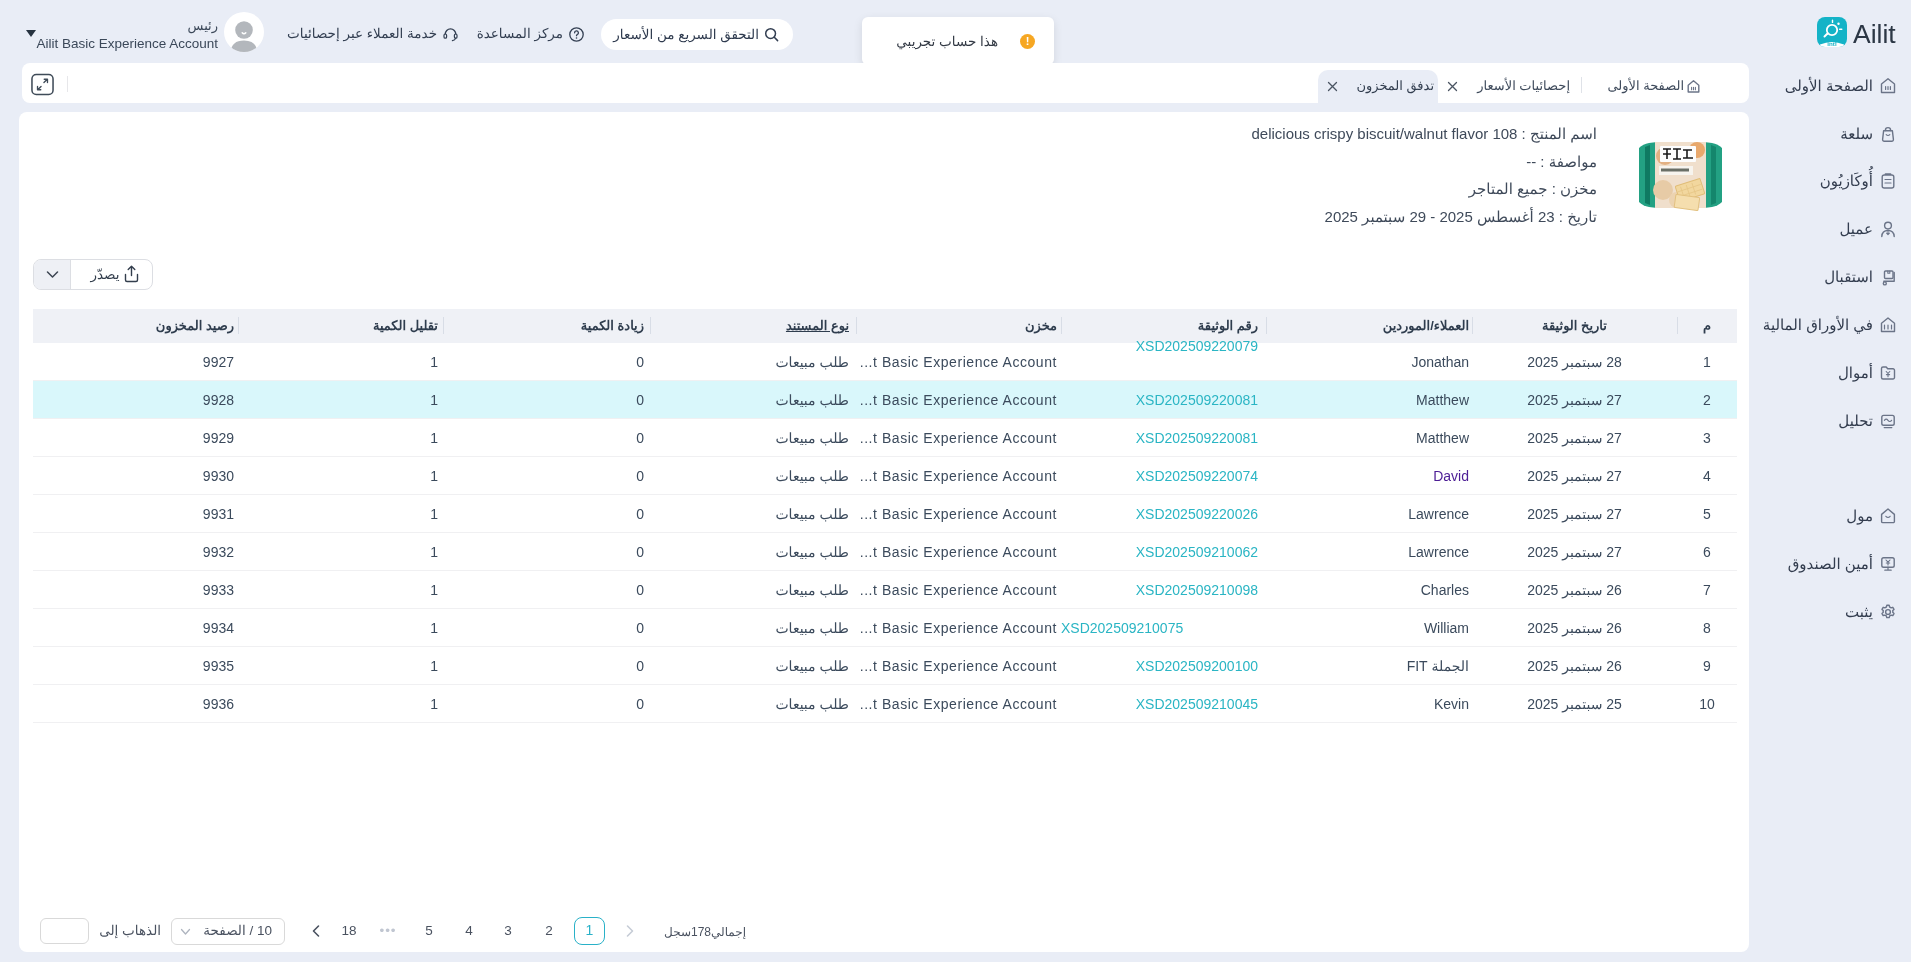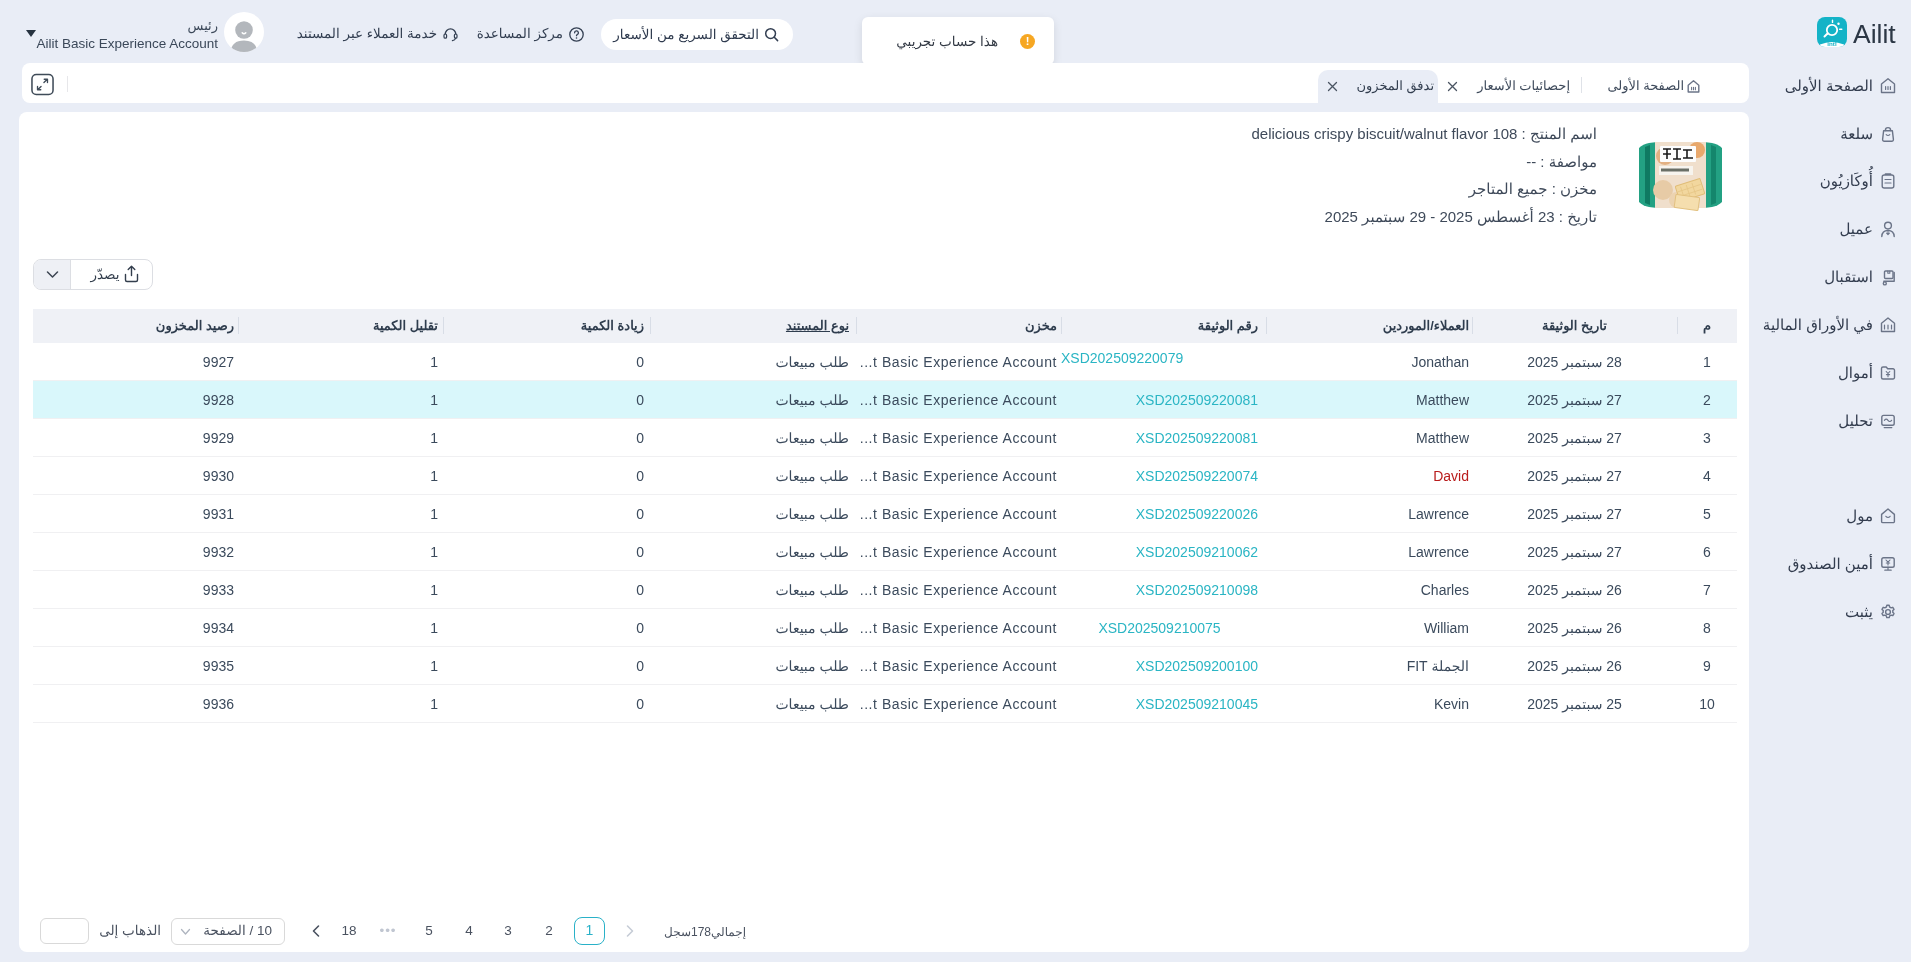--- a/index.html
+++ b/index.html
@@ -33,21 +33,21 @@
     <circle cx="7.5" cy="11" r="0.8" fill="#333f52"></circle>
   </svg>
   <div class="abs" style="left:463px;top:25px;width:100px;height:18px;line-height:18px;font-size:13.5px;color:#333f52;text-align:right;">مركز المساعدة</div>
 
   <svg class="abs" style="left:442px;top:26px;" width="17" height="17" viewBox="0 0 17 17">
     <path d="M3.2 8.2 a5.3 5.3 0 0 1 10.6 0" stroke="#333f52" stroke-width="1.4" fill="none"></path>
     <rect x="2" y="8" width="2.6" height="4.2" rx="1.3" stroke="#333f52" stroke-width="1.2" fill="none"></rect>
     <rect x="12.4" y="8" width="2.6" height="4.2" rx="1.3" stroke="#333f52" stroke-width="1.2" fill="none"></rect>
     <path d="M13.6 12.4 q-0.6 2 -3.2 2.2" stroke="#333f52" stroke-width="1.2" fill="none" stroke-linecap="round"></path>
   </svg>
-  <div class="abs" style="left:295px;top:25px;width:142px;height:18px;line-height:18px;font-size:13.5px;color:#333f52;text-align:right;">خدمة العملاء عبر المستند</div>
+  <div class="abs" style="left:295px;top:25px;width:142px;height:18px;line-height:18px;font-size:13.5px;color:#333f52;text-align:right;">خدمة العملاء عبر إحصائيات</div>
 
   <div class="abs" style="left:224px;top:12px;width:40px;height:40px;border-radius:50%;background:#fff;overflow:hidden;">
     <svg width="40" height="40" viewBox="0 0 40 40">
       <circle cx="20" cy="18" r="8.8" fill="#b3b7bc"></circle>
       <path d="M18.2 20.8 q1.8 2 3.6 0" stroke="#fff" stroke-width="1.5" fill="none" stroke-linecap="round"></path>
       <path d="M6.5 42 q0 -13.5 13.5 -13.5 q13.5 0 13.5 13.5 z" fill="#b3b7bc"></path>
     </svg>
   </div>
 
   <div class="abs" style="left:38px;top:18px;width:180px;height:16px;line-height:16px;font-size:13px;color:#3b4859;text-align:right;">رئيس</div>
@@ -146,21 +146,21 @@
   <div class="abs" style="left:1042px;top:205px;width:1px;height:17px;background:#d8dde6;"></div>
   <div class="abs" style="left:1247px;top:205px;width:1px;height:17px;background:#d8dde6;"></div>
   <div class="abs" style="left:1453px;top:205px;width:1px;height:17px;background:#d8dde6;"></div>
   <div class="abs" style="left:1658px;top:205px;width:1px;height:17px;background:#d8dde6;"></div>
   <div class="abs" style="left:14px;top:231px;width:1704px;height:38px;border-bottom:1px solid #f0f0f2;"></div>
   <div class="abs bcell" style="left:14px;top:231px;width:201px;height:38px;line-height:38px;text-align:right;color:#3b4a5c;">9927</div>
   <div class="abs bcell" style="left:219px;top:231px;width:200px;height:38px;line-height:38px;text-align:right;color:#3b4a5c;">1</div>
   <div class="abs bcell" style="left:424px;top:231px;width:201px;height:38px;line-height:38px;text-align:right;color:#3b4a5c;">0</div>
   <div class="abs bcell" style="left:631px;top:231px;width:199px;height:38px;line-height:38px;text-align:right;color:#3b4a5c;">طلب مبيعات</div>
   <div class="abs bcell" style="left:837px;top:231px;width:201px;height:38px;line-height:38px;text-align:right;color:#3b4a5c;"><span dir="ltr" style="letter-spacing:0.55px;">...t Basic Experience Account</span></div>
-  <div class="abs bcell" style="left:1042px;top:227px;width:197px;height:38px;line-height:38px;text-align:left;color:#2ab5c4;">XSD202509220079</div>
+  <div class="abs bcell" style="left:1042px;top:215px;width:197px;height:38px;line-height:38px;text-align:right;color:#2ab5c4;">XSD202509220079</div>
   <div class="abs bcell" style="left:1247px;top:231px;width:203px;height:38px;line-height:38px;text-align:right;color:#3b4a5c;">Jonathan</div>
   <div class="abs bcell" style="left:1453px;top:231px;width:205px;height:38px;line-height:38px;text-align:center;color:#3b4a5c;">28 سبتمبر 2025</div>
   <div class="abs bcell" style="left:1658px;top:231px;width:60px;height:38px;line-height:38px;text-align:center;color:#3b4a5c;">1</div>
   <div class="abs" style="left:14px;top:269px;width:1704px;height:38px;background:#d9f7fb;border-bottom:1px solid #f0f0f2;"></div>
   <div class="abs bcell" style="left:14px;top:269px;width:201px;height:38px;line-height:38px;text-align:right;color:#3b4a5c;">9928</div>
   <div class="abs bcell" style="left:219px;top:269px;width:200px;height:38px;line-height:38px;text-align:right;color:#3b4a5c;">1</div>
   <div class="abs bcell" style="left:424px;top:269px;width:201px;height:38px;line-height:38px;text-align:right;color:#3b4a5c;">0</div>
   <div class="abs bcell" style="left:631px;top:269px;width:199px;height:38px;line-height:38px;text-align:right;color:#3b4a5c;">طلب مبيعات</div>
   <div class="abs bcell" style="left:837px;top:269px;width:201px;height:38px;line-height:38px;text-align:right;color:#3b4a5c;"><span dir="ltr" style="letter-spacing:0.55px;">...t Basic Experience Account</span></div>
   <div class="abs bcell" style="left:1042px;top:269px;width:197px;height:38px;line-height:38px;text-align:right;color:#2ab5c4;">XSD202509220081</div>
@@ -177,21 +177,21 @@
   <div class="abs bcell" style="left:1247px;top:307px;width:203px;height:38px;line-height:38px;text-align:right;color:#3b4a5c;">Matthew</div>
   <div class="abs bcell" style="left:1453px;top:307px;width:205px;height:38px;line-height:38px;text-align:center;color:#3b4a5c;">27 سبتمبر 2025</div>
   <div class="abs bcell" style="left:1658px;top:307px;width:60px;height:38px;line-height:38px;text-align:center;color:#3b4a5c;">3</div>
   <div class="abs" style="left:14px;top:345px;width:1704px;height:38px;border-bottom:1px solid #f0f0f2;"></div>
   <div class="abs bcell" style="left:14px;top:345px;width:201px;height:38px;line-height:38px;text-align:right;color:#3b4a5c;">9930</div>
   <div class="abs bcell" style="left:219px;top:345px;width:200px;height:38px;line-height:38px;text-align:right;color:#3b4a5c;">1</div>
   <div class="abs bcell" style="left:424px;top:345px;width:201px;height:38px;line-height:38px;text-align:right;color:#3b4a5c;">0</div>
   <div class="abs bcell" style="left:631px;top:345px;width:199px;height:38px;line-height:38px;text-align:right;color:#3b4a5c;">طلب مبيعات</div>
   <div class="abs bcell" style="left:837px;top:345px;width:201px;height:38px;line-height:38px;text-align:right;color:#3b4a5c;"><span dir="ltr" style="letter-spacing:0.55px;">...t Basic Experience Account</span></div>
   <div class="abs bcell" style="left:1042px;top:345px;width:197px;height:38px;line-height:38px;text-align:right;color:#2ab5c4;">XSD202509220074</div>
-  <div class="abs bcell" style="left:1247px;top:345px;width:203px;height:38px;line-height:38px;text-align:right;color:#b91c1c;">David</div>
+  <div class="abs bcell" style="left:1247px;top:345px;width:203px;height:38px;line-height:38px;text-align:right;color:#4c1d95;">David</div>
   <div class="abs bcell" style="left:1453px;top:345px;width:205px;height:38px;line-height:38px;text-align:center;color:#3b4a5c;">27 سبتمبر 2025</div>
   <div class="abs bcell" style="left:1658px;top:345px;width:60px;height:38px;line-height:38px;text-align:center;color:#3b4a5c;">4</div>
   <div class="abs" style="left:14px;top:383px;width:1704px;height:38px;border-bottom:1px solid #f0f0f2;"></div>
   <div class="abs bcell" style="left:14px;top:383px;width:201px;height:38px;line-height:38px;text-align:right;color:#3b4a5c;">9931</div>
   <div class="abs bcell" style="left:219px;top:383px;width:200px;height:38px;line-height:38px;text-align:right;color:#3b4a5c;">1</div>
   <div class="abs bcell" style="left:424px;top:383px;width:201px;height:38px;line-height:38px;text-align:right;color:#3b4a5c;">0</div>
   <div class="abs bcell" style="left:631px;top:383px;width:199px;height:38px;line-height:38px;text-align:right;color:#3b4a5c;">طلب مبيعات</div>
   <div class="abs bcell" style="left:837px;top:383px;width:201px;height:38px;line-height:38px;text-align:right;color:#3b4a5c;"><span dir="ltr" style="letter-spacing:0.55px;">...t Basic Experience Account</span></div>
   <div class="abs bcell" style="left:1042px;top:383px;width:197px;height:38px;line-height:38px;text-align:right;color:#2ab5c4;">XSD202509220026</div>
   <div class="abs bcell" style="left:1247px;top:383px;width:203px;height:38px;line-height:38px;text-align:right;color:#3b4a5c;">Lawrence</div>
@@ -216,21 +216,21 @@
   <div class="abs bcell" style="left:1042px;top:459px;width:197px;height:38px;line-height:38px;text-align:right;color:#2ab5c4;">XSD202509210098</div>
   <div class="abs bcell" style="left:1247px;top:459px;width:203px;height:38px;line-height:38px;text-align:right;color:#3b4a5c;">Charles</div>
   <div class="abs bcell" style="left:1453px;top:459px;width:205px;height:38px;line-height:38px;text-align:center;color:#3b4a5c;">26 سبتمبر 2025</div>
   <div class="abs bcell" style="left:1658px;top:459px;width:60px;height:38px;line-height:38px;text-align:center;color:#3b4a5c;">7</div>
   <div class="abs" style="left:14px;top:497px;width:1704px;height:38px;border-bottom:1px solid #f0f0f2;"></div>
   <div class="abs bcell" style="left:14px;top:497px;width:201px;height:38px;line-height:38px;text-align:right;color:#3b4a5c;">9934</div>
   <div class="abs bcell" style="left:219px;top:497px;width:200px;height:38px;line-height:38px;text-align:right;color:#3b4a5c;">1</div>
   <div class="abs bcell" style="left:424px;top:497px;width:201px;height:38px;line-height:38px;text-align:right;color:#3b4a5c;">0</div>
   <div class="abs bcell" style="left:631px;top:497px;width:199px;height:38px;line-height:38px;text-align:right;color:#3b4a5c;">طلب مبيعات</div>
   <div class="abs bcell" style="left:837px;top:497px;width:201px;height:38px;line-height:38px;text-align:right;color:#3b4a5c;"><span dir="ltr" style="letter-spacing:0.55px;">...t Basic Experience Account</span></div>
-  <div class="abs bcell" style="left:1042px;top:497px;width:197px;height:38px;line-height:38px;text-align:center;color:#2ab5c4;">XSD202509210075</div>
+  <div class="abs bcell" style="left:1042px;top:497px;width:197px;height:38px;line-height:38px;text-align:left;color:#2ab5c4;">XSD202509210075</div>
   <div class="abs bcell" style="left:1247px;top:497px;width:203px;height:38px;line-height:38px;text-align:right;color:#3b4a5c;">William</div>
   <div class="abs bcell" style="left:1453px;top:497px;width:205px;height:38px;line-height:38px;text-align:center;color:#3b4a5c;">26 سبتمبر 2025</div>
   <div class="abs bcell" style="left:1658px;top:497px;width:60px;height:38px;line-height:38px;text-align:center;color:#3b4a5c;">8</div>
   <div class="abs" style="left:14px;top:535px;width:1704px;height:38px;border-bottom:1px solid #f0f0f2;"></div>
   <div class="abs bcell" style="left:14px;top:535px;width:201px;height:38px;line-height:38px;text-align:right;color:#3b4a5c;">9935</div>
   <div class="abs bcell" style="left:219px;top:535px;width:200px;height:38px;line-height:38px;text-align:right;color:#3b4a5c;">1</div>
   <div class="abs bcell" style="left:424px;top:535px;width:201px;height:38px;line-height:38px;text-align:right;color:#3b4a5c;">0</div>
   <div class="abs bcell" style="left:631px;top:535px;width:199px;height:38px;line-height:38px;text-align:right;color:#3b4a5c;">طلب مبيعات</div>
   <div class="abs bcell" style="left:837px;top:535px;width:201px;height:38px;line-height:38px;text-align:right;color:#3b4a5c;"><span dir="ltr" style="letter-spacing:0.55px;">...t Basic Experience Account</span></div>
   <div class="abs bcell" style="left:1042px;top:535px;width:197px;height:38px;line-height:38px;text-align:right;color:#2ab5c4;">XSD202509200100</div>

